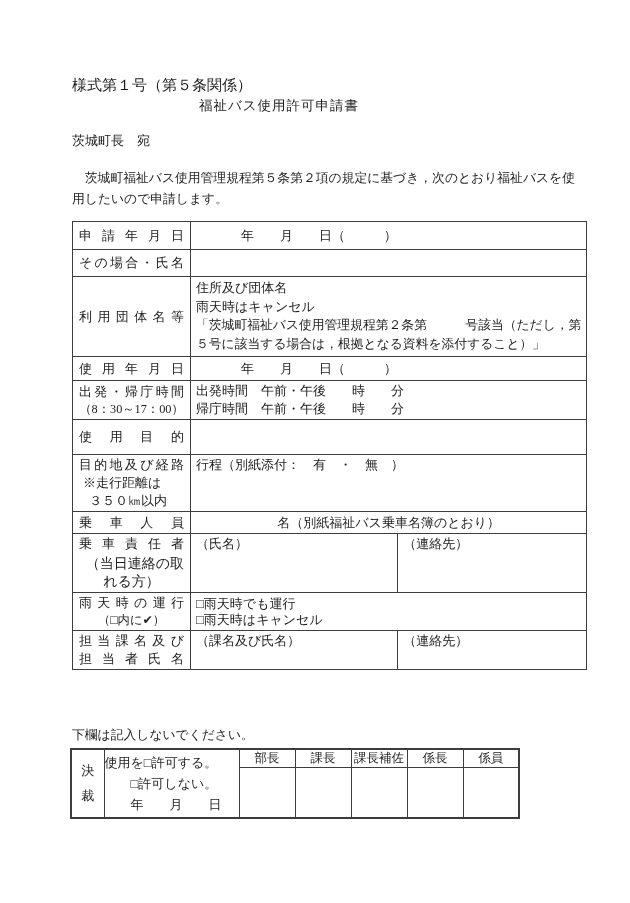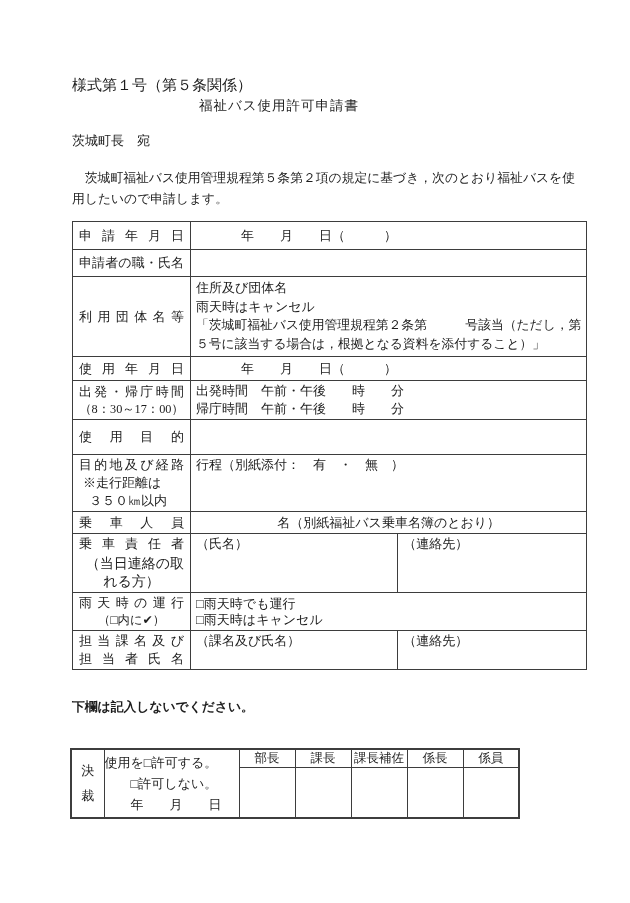--- a/index.html
+++ b/index.html
@@ -27,21 +27,21 @@
   .center { text-align:center; }
   .lh18 { line-height:18px; }
   .lh19 { line-height:19px; }
   .lh15 { line-height:15.5px; }
   .fit  { font-size:12.8px; white-space:nowrap; }
 
   .notes { position:absolute; left:72px; top:640px; font-size:12.8px; line-height:20px; white-space:nowrap; }
   .notes .n-head { margin-left:3px; }
   .notes .n-item { margin-left:13px; }
   .notes .n-cont { margin-left:21px; }
-  .do-not-fill { position:absolute; left:72px; top:699px; font-size:12.8px;font-weight:bold; }
+  .do-not-fill { position:absolute; left:72px; top:727px; font-size:12.8px; }
 
   .approval-table { position:absolute; left:70px; top:748px; font-size:12.5px; border:2px solid #3d3d3d; }
   .approval-table th, .approval-table td { border:1px solid #3d3d3d; font-weight:normal; padding:0; }
   .approval-table th { height:16px; text-align:center; }
   .stack { width:1em; margin:0 auto; word-break:break-all; line-height:25px; text-align:center; font-size:13px; }
   .perm { font-size:13px; line-height:21px; padding:2px 0 2px 6px; vertical-align:middle; }
 </style>
 </head>
 <body>
 
@@ -66,21 +66,21 @@
     <tbody>
         <tr style="height:28px">
       <td class="lbl">
         <div class="jl">申請年月日</div>
       </td>
       <td colspan="2" class="date-val">年　　月　　日（　　　）</td>
     </tr>
 
     <tr style="height:27px">
       <td class="lbl">
-        <div class="jl">申請者の職・氏名</div>
+        <div class="jl">その場合・氏名</div>
       </td>
       <td colspan="2"></td>
     </tr>
 
     <tr style="height:80px">
       <td class="lbl">
         <div class="jl">利用団体名等</div>
       </td>
       <td colspan="2" class="top lh19">
         <div>住所及び団体名</div>

